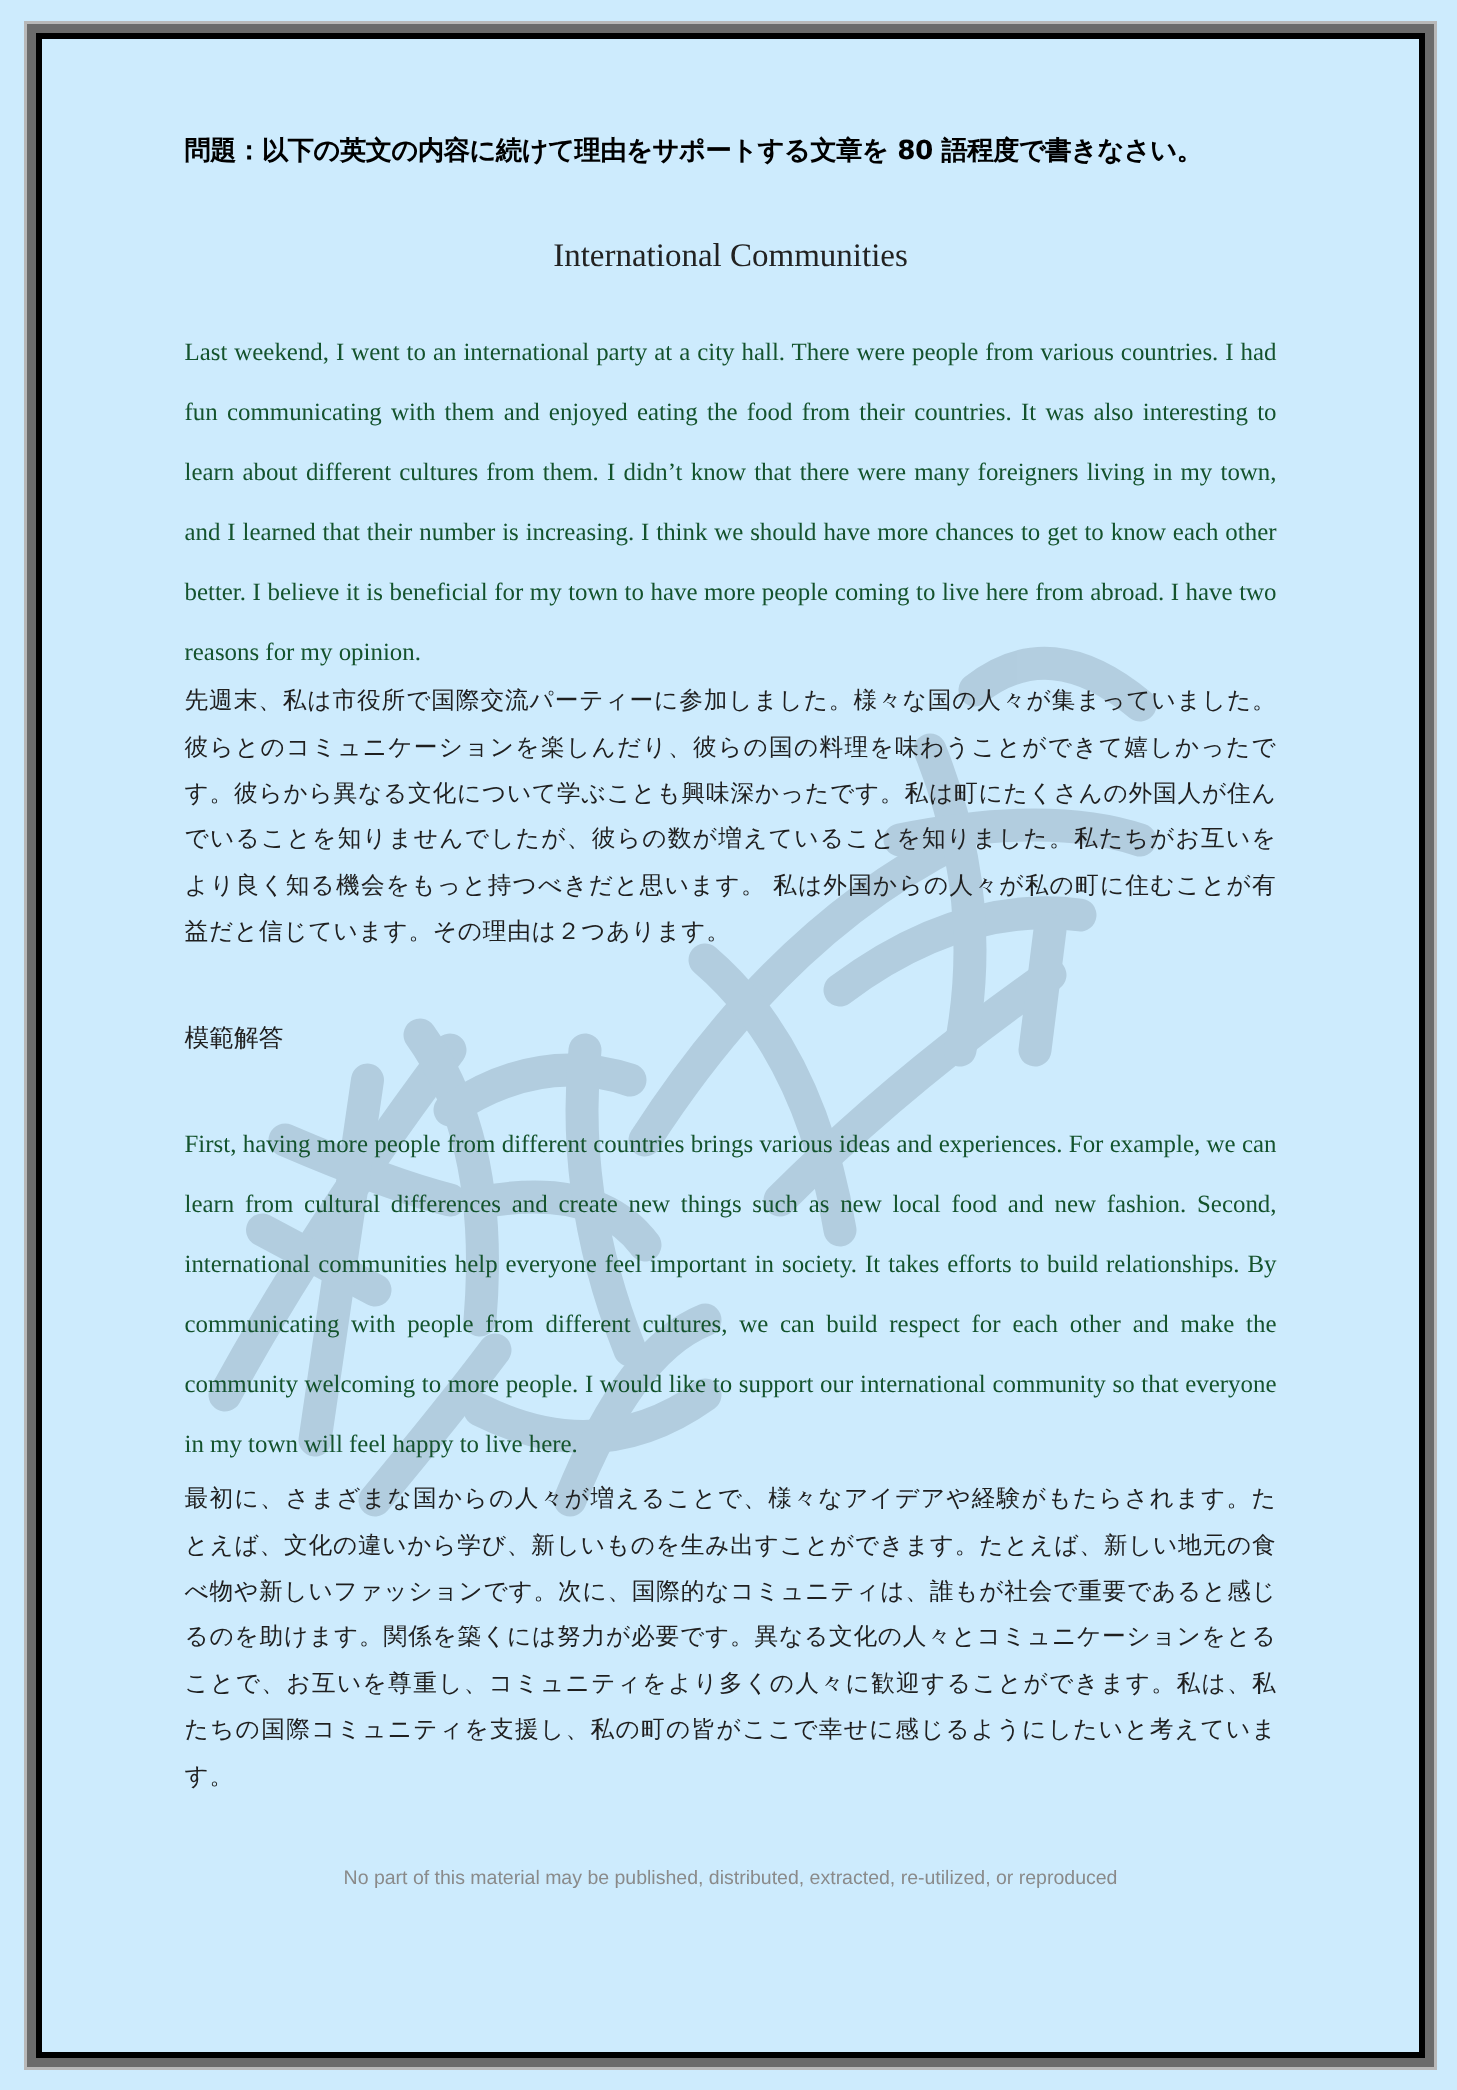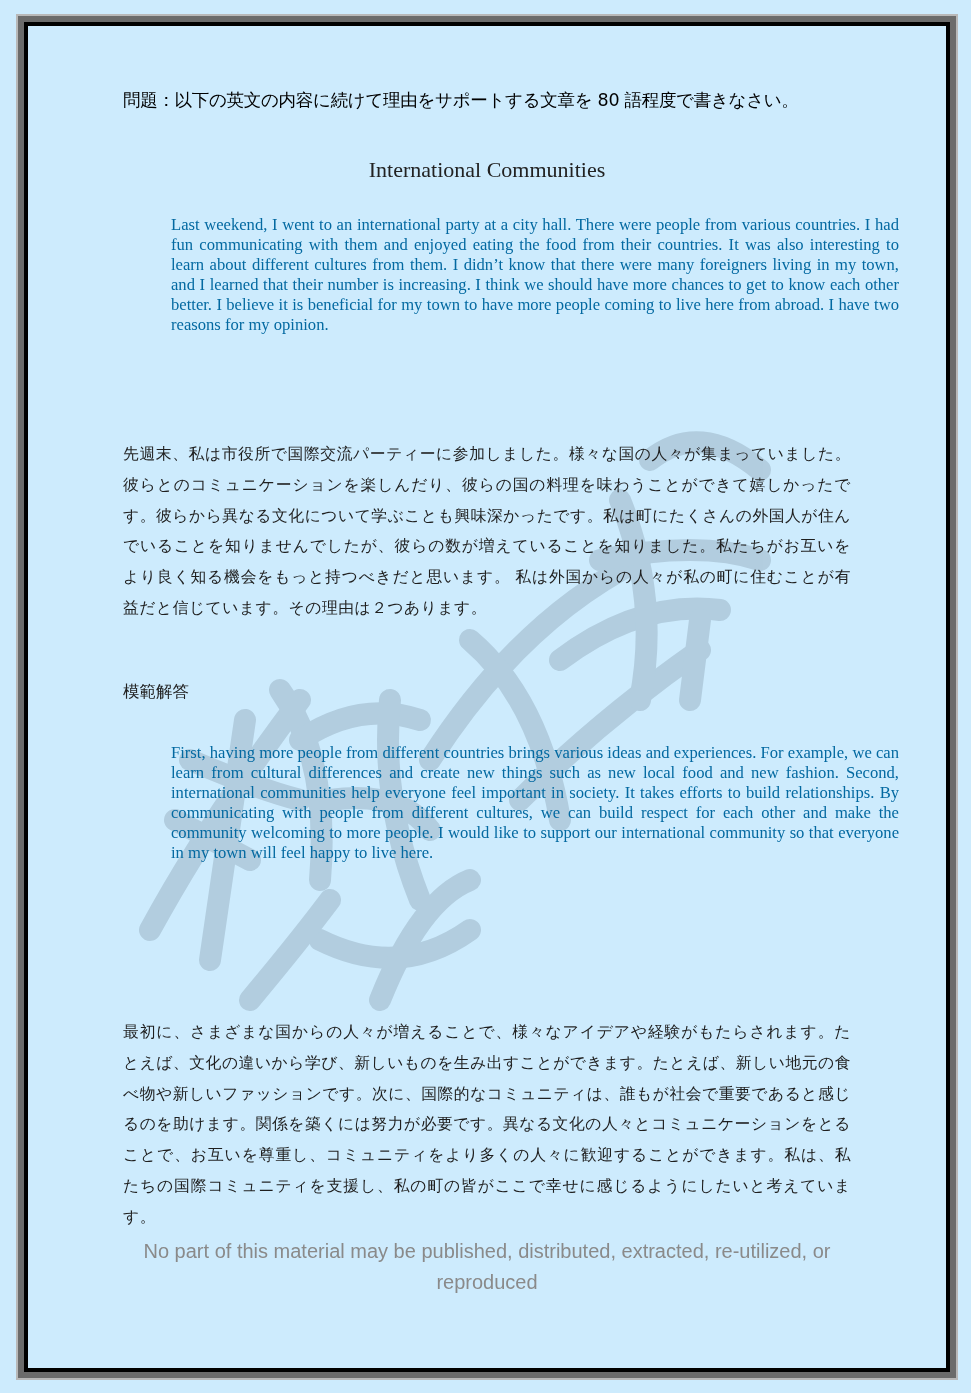--- a/index.html
+++ b/index.html
@@ -31,63 +31,62 @@
     width: 971px; height: 1393px;
     pointer-events: none;
   }
   .content {
     position: absolute;
     left: 123px; width: 728px;
   }
   .question {
     top: 88px;
     font-family: "DejaVu Sans", "Liberation Sans", sans-serif;
-    font-weight: normal;
+    font-weight: bold;
     font-size: 17.5px;
     color: #000;
     white-space: nowrap;
     letter-spacing: -0.3px;
   }
   .title {
     top: 157px;
     text-align: center;
     font-size: 22px;
     color: #222;
   }
   .para {
     font-size: 16.6px;
-    line-height: 20px;
+    line-height: 40px;
     text-align: justify;
-    color: #0369a1;
-    margin-left: 48px;
+    color: #14532d;
   }
   .para-ja {
     font-size: 15.8px;
     line-height: 30.8px;
     text-align: justify;
     color: #1f1f1f;
     letter-spacing: 0.5px;
   }
   .p1 { top: 215px; }
-  .p2 { top: 439px; }
+  .p2 { top: 453px; }
   .model-title {
     top: 681px;
     text-align: left;
     font-size: 16.5px;
     color: #222;
   }
   .p3 { top: 743px; }
-  .p4 { top: 985px; margin-top: 32px; }
+  .p4 { top: 985px; }
   .footer {
     position: absolute;
     left: 100px; width: 774px;
     top: 1236px;
     text-align: center;
     font-family: "Liberation Sans", "DejaVu Sans", sans-serif;
-    font-size: 20px;
+    font-size: 13px;
     line-height: 31px;
     color: #8a8a8a;
   }
 </style>
 </head>
 <body>
 
 <div class="frame-outer">
   <div class="frame-inner"></div>
 </div>

